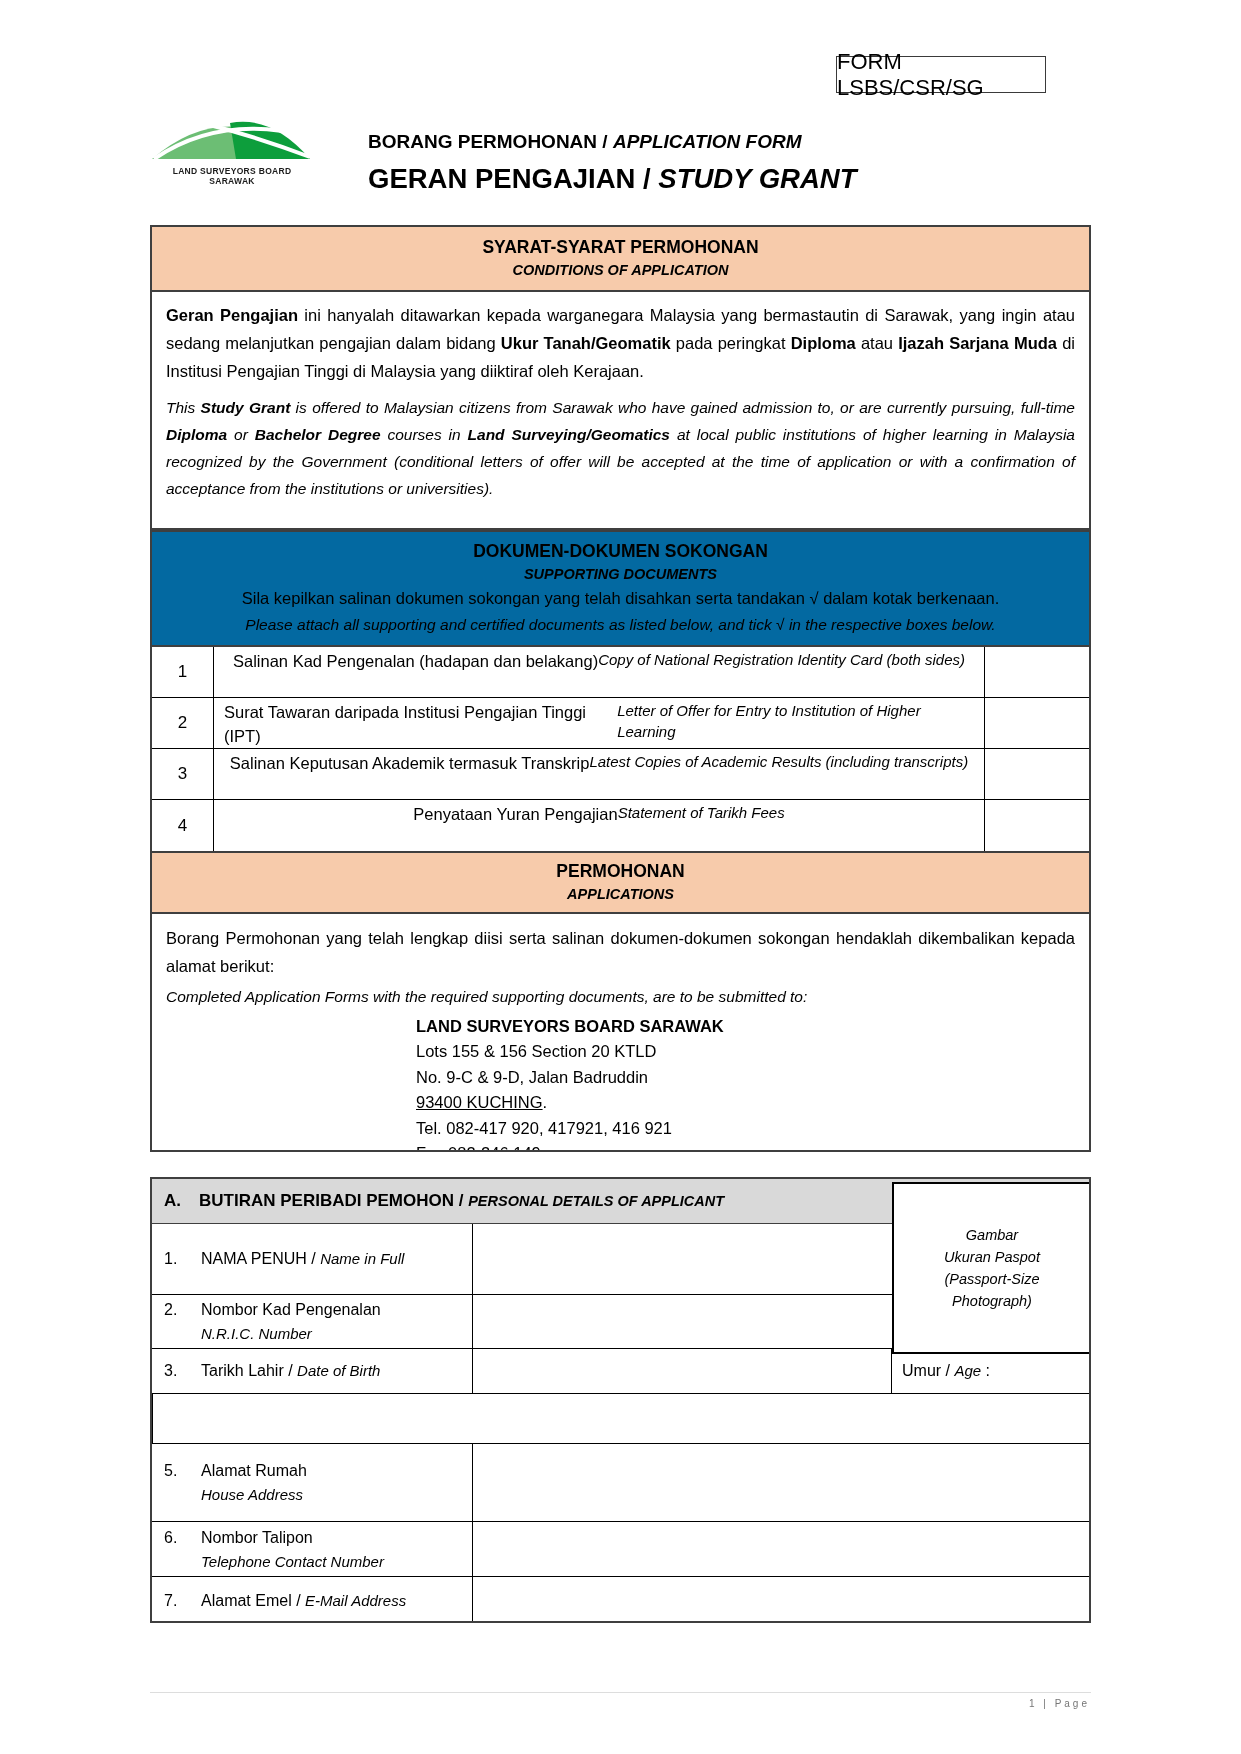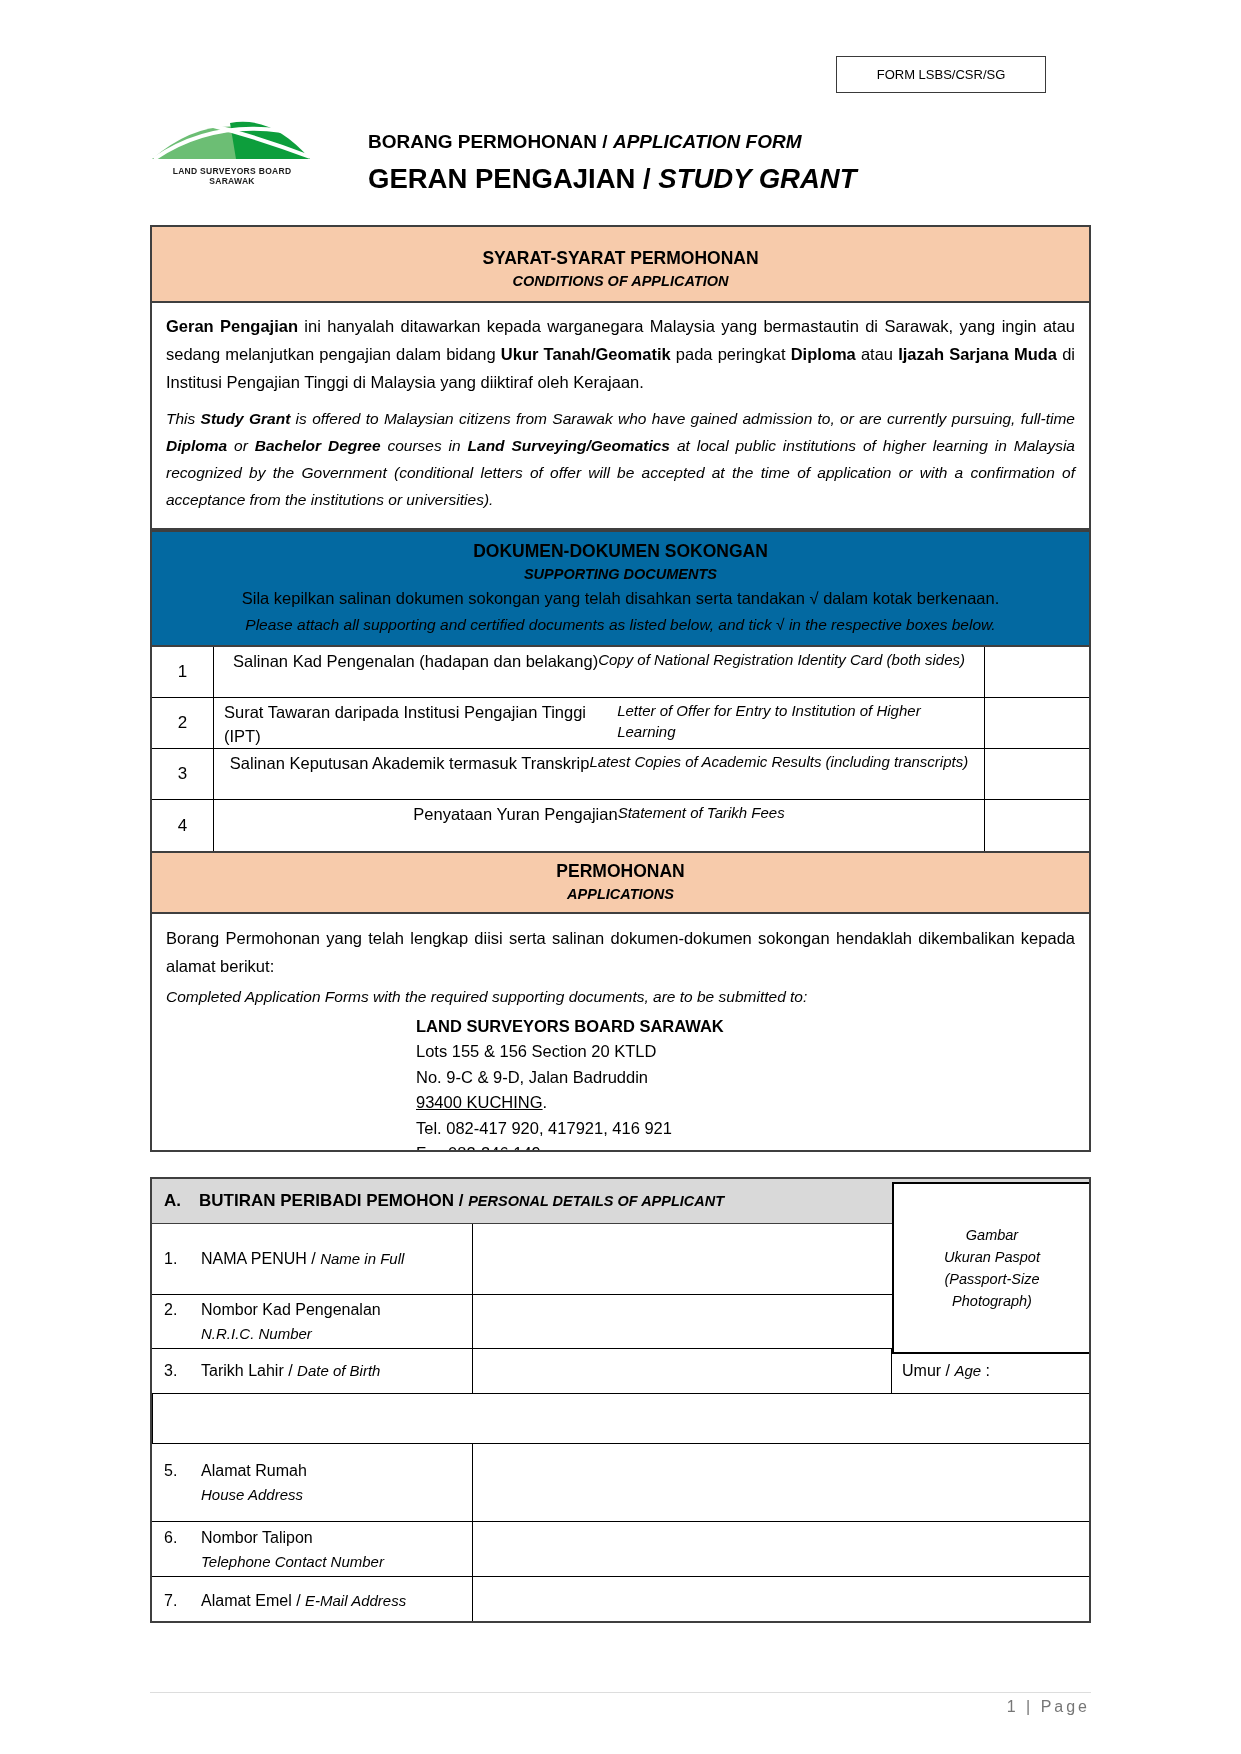--- a/index.html
+++ b/index.html
@@ -9,21 +9,21 @@
   }
   .b { font-weight:bold; }
   .i { font-style:italic; }
   .u { text-decoration:underline; }
   .just { text-align:justify; }
 
   
   .form-code-box {
     position:absolute; left:836px; top:56px; width:210px; height:37px;
     border:1.5px solid #3a3a3a; box-sizing:border-box;
-    display:flex; align-items:center; justify-content:center; font-size:13px;
+    display:flex; align-items:center; justify-content:center; font-size:22px;
   }
 
   
   .logo-block { position:absolute; left:150px; top:110px; width:164px; }
   .logo-caption { margin-top:2px; font-size:8.5px; font-weight:bold; letter-spacing:0.3px; text-align:center; color:#1c1c1c; }
 
   
   .title-block { position:absolute; left:368px; top:128px; }
   .title-line1 { font-size:19px; line-height:28px; }
   .title-line2 { font-size:27.5px; line-height:32px; margin-top:7px; }
@@ -31,21 +31,21 @@
   
   .secbox { position:absolute; left:150px; width:941px; box-sizing:border-box; border:2px solid #3f3f3f; background:#fff; overflow:hidden; }
   .band { text-align:center; border-bottom:2px solid #3f3f3f; }
   .band-h1 { font-size:17.5px; font-weight:bold; line-height:25px; }
   .band-h2 { font-size:14.5px; font-weight:bold; font-style:italic; line-height:21px; }
   .band-note1 { font-size:16.5px; line-height:27px; }
   .band-note2 { font-size:15.5px; font-style:italic; line-height:25px; }
 
   
   #box-conditions { top:225px; height:305px; }
-  #box-conditions .band { padding:19px 10px 9px; }
+  #box-conditions .band { padding:8px 10px 9px; }
   #box-conditions .body { padding:9px 14px 0 14px; }
   .para-ms { margin:0; font-size:16.5px; line-height:28px; }
   .para-en { margin:9px 0 0 0; font-size:15.5px; line-height:27px; }
 
   
   #box-documents { top:530px; height:622px; }
   #box-documents .band.top { padding:7px 8px 8px; }
   .doc-row { display:flex; height:51px; box-sizing:border-box; border-bottom:1px solid #000; }
   .doc-row.last { border-bottom:none; }
   .doc-num { width:62px; box-sizing:border-box; border-right:1px solid #000; display:flex; align-items:center; justify-content:center; font-size:17px; }
@@ -80,21 +80,21 @@
   .age-cell { width:198px; box-sizing:border-box; border-left:1px solid #000;
     display:flex; align-items:center; padding-left:10px; font-size:16px; }
   .age-cell .i { font-size:15px; }
   .photo-box { position:absolute; left:740px; top:3px; width:200px; height:172px;
     background:#fff; border:2px solid #000; box-sizing:border-box; z-index:3;
     display:flex; flex-direction:column; justify-content:center; text-align:center;
     font-style:italic; font-size:14.5px; line-height:22px; }
 
   
   .footer-line { position:absolute; left:150px; top:1692px; width:941px; border-top:1px solid #dddddd; }
-  .footer-text { position:absolute; right:151px; top:1698px; font-size:16px; letter-spacing:3px; color:#767676; }
+  .footer-text { position:absolute; right:151px; top:1698px; font-size:10px; letter-spacing:3px; color:#767676; }
 </style>
 </head>
 <body>
 
 <div class="page">
 
   <div class="form-code-box">
     <span>FORM LSBS/CSR/SG</span>
   </div>
 

